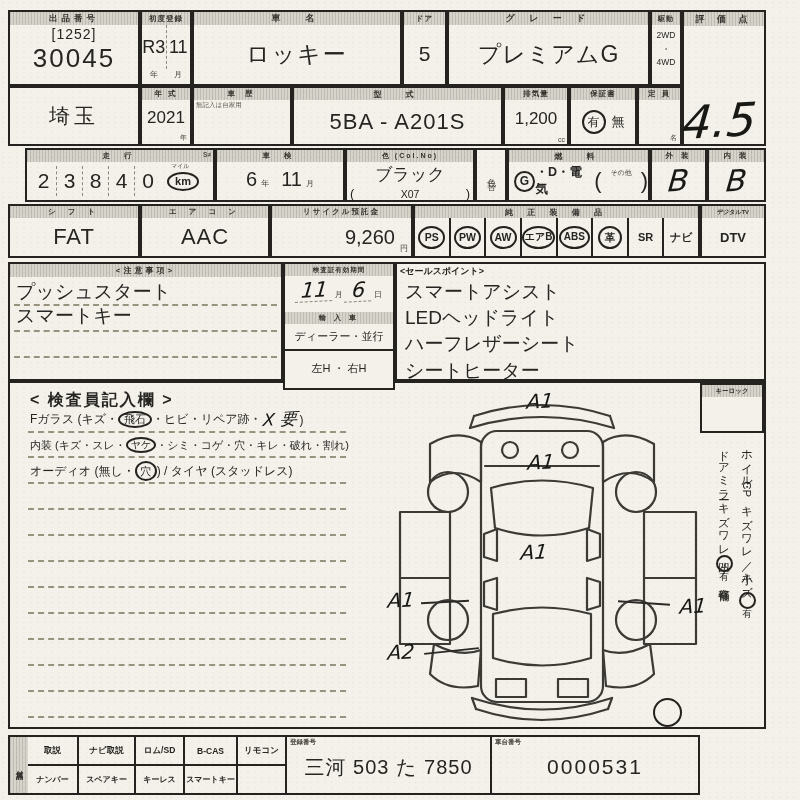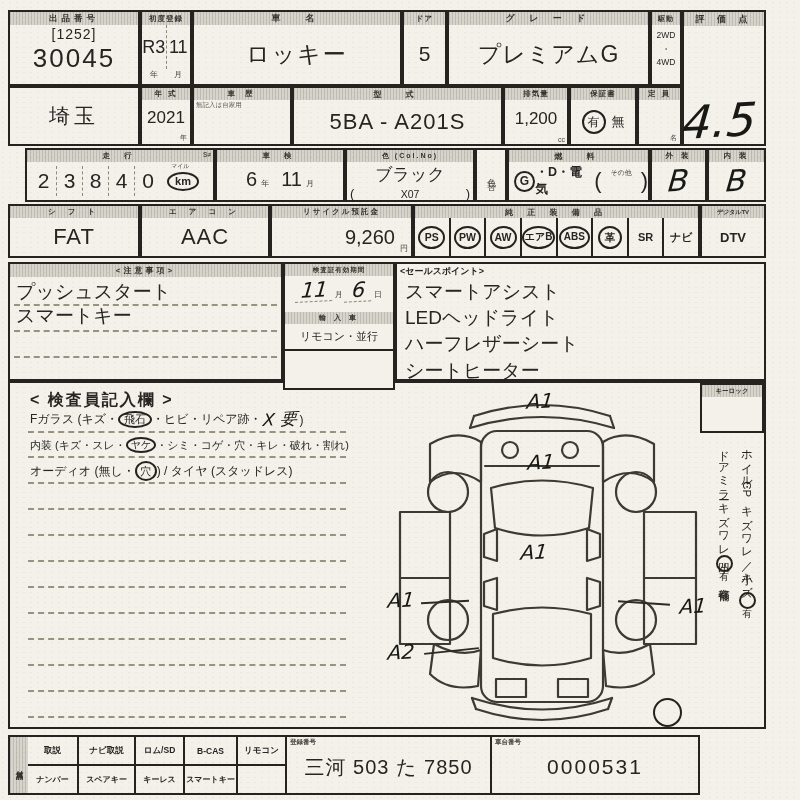--- a/index.html
+++ b/index.html
@@ -256,21 +256,22 @@
 
 <div class="cell" style="left:283px;top:262px;width:112px;height:128px;background:#f3f1ea;z-index:3;">
   <div class="hd" style="height:12px;font-size:6.5px;letter-spacing:1px;">検査証有効期間</div>
   <div style="display:flex;align-items:baseline;justify-content:center;height:36px;gap:2px;padding-top:4px;">
     <span class="hw" style="font-size:21px;border-bottom:1.5px dashed #8a877c;padding:0 5px;">11</span>
     <span class="unit">月</span>
     <span class="hw" style="font-size:21px;border-bottom:1.5px dashed #8a877c;padding:0 7px;">6</span>
     <span class="unit">日</span>
   </div>
   <div class="hd" style="height:12px;font-size:7px;letter-spacing:3px;">輸 入 車</div>
-  <div class="val" style="height:27px;font-size:11px;border-bottom:2px solid #24231f;">リモコン・並行</div>
+  <div class="val" style="height:27px;font-size:11px;border-bottom:2px solid #24231f;">ディーラー・並行</div>
+  <div class="val" style="height:35px;font-size:11px;">左H ・ 右H</div>
 </div>
 
 <div class="cell" style="left:395px;top:262px;width:371px;height:119px;">
   <div style="font-size:9px;font-weight:bold;padding:1px 3px;">&lt;セールスポイント&gt;</div>
   <div style="padding:0 8px;font-size:19px;line-height:1.38;">
     <div>スマートアシスト</div>
     <div>LEDヘッドライト</div>
     <div>ハーフレザーシート</div>
     <div>シートヒーター</div>
   </div>

